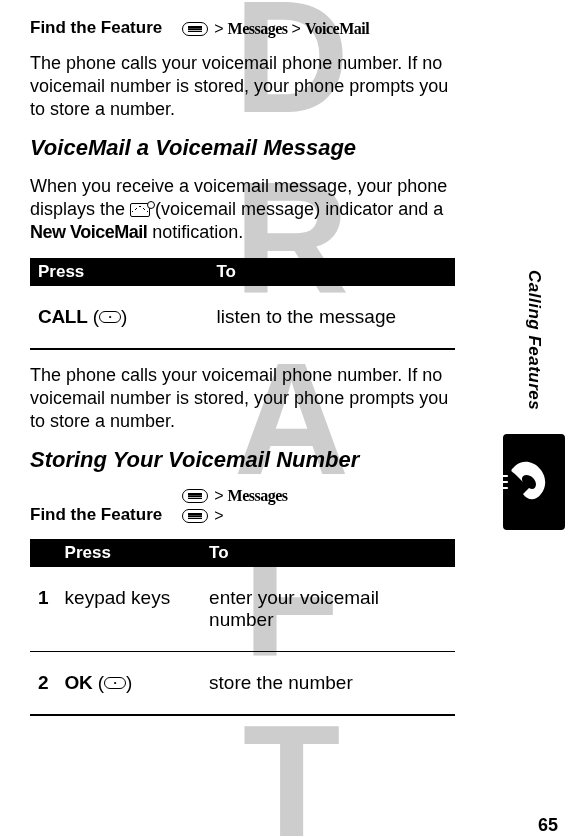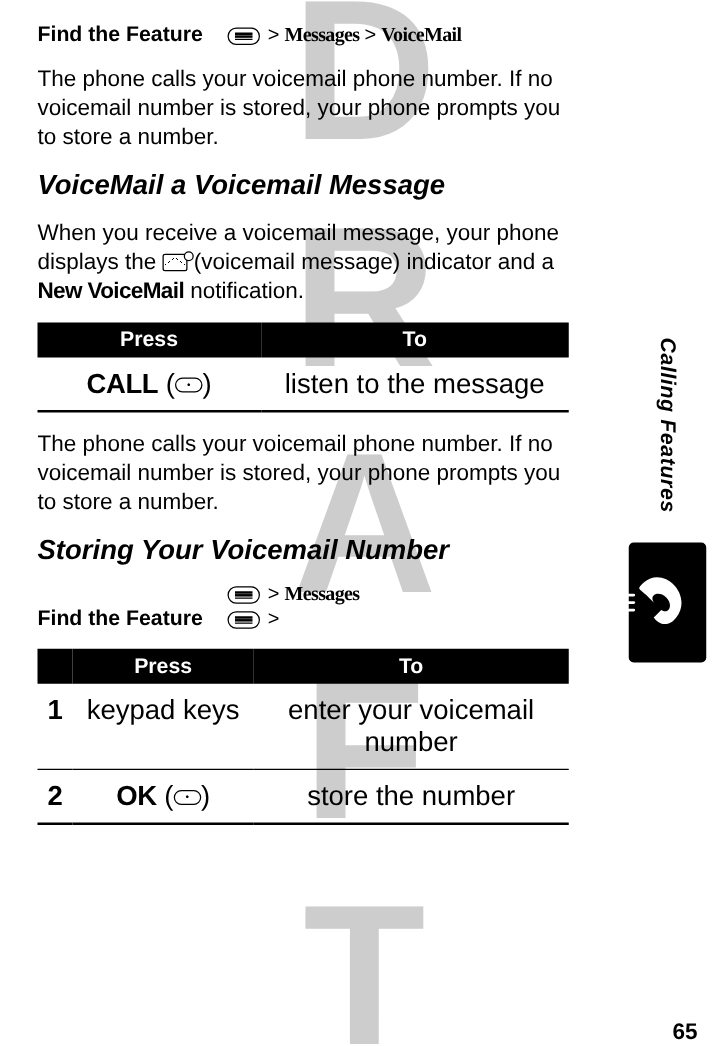--- a/index.html
+++ b/index.html
@@ -118,34 +118,33 @@
     .body-text {
       font-size: 18px;
       line-height: 1.28;
       margin-bottom: 14px;
     }
     .notif-label { font-weight: 700; font-family: 'Arial Narrow', Arial, sans-serif; letter-spacing: -0.5px; }
     .table1 {
       width: 100%;
       margin-bottom: 14px;
       border-collapse: collapse;
-      text-align: center;
     }
     .table-header {
       background: #000;
       color: #fff;
     }
     .table-header td {
       font-weight: 700;
       font-size: 17px;
       padding: 4px 8px;
     }
     .table1 .row td {
-      font-size: 22px;
-      padding: 8px 8px;
+      font-size: 19px;
+      padding: 20px 8px;
       vertical-align: top;
     }
     .table-bottomrule { border-bottom: 2.5px solid #000; }
     .table-bottomrule-thin { border-bottom: 1.2px solid #000; }
     .col-num { width: 24px; font-weight: 700; }
     .call-key { font-weight: 700; font-family: 'Arial Narrow', Arial, sans-serif; letter-spacing: -0.3px; }
 
     
     .sidecol {
       position: absolute;

